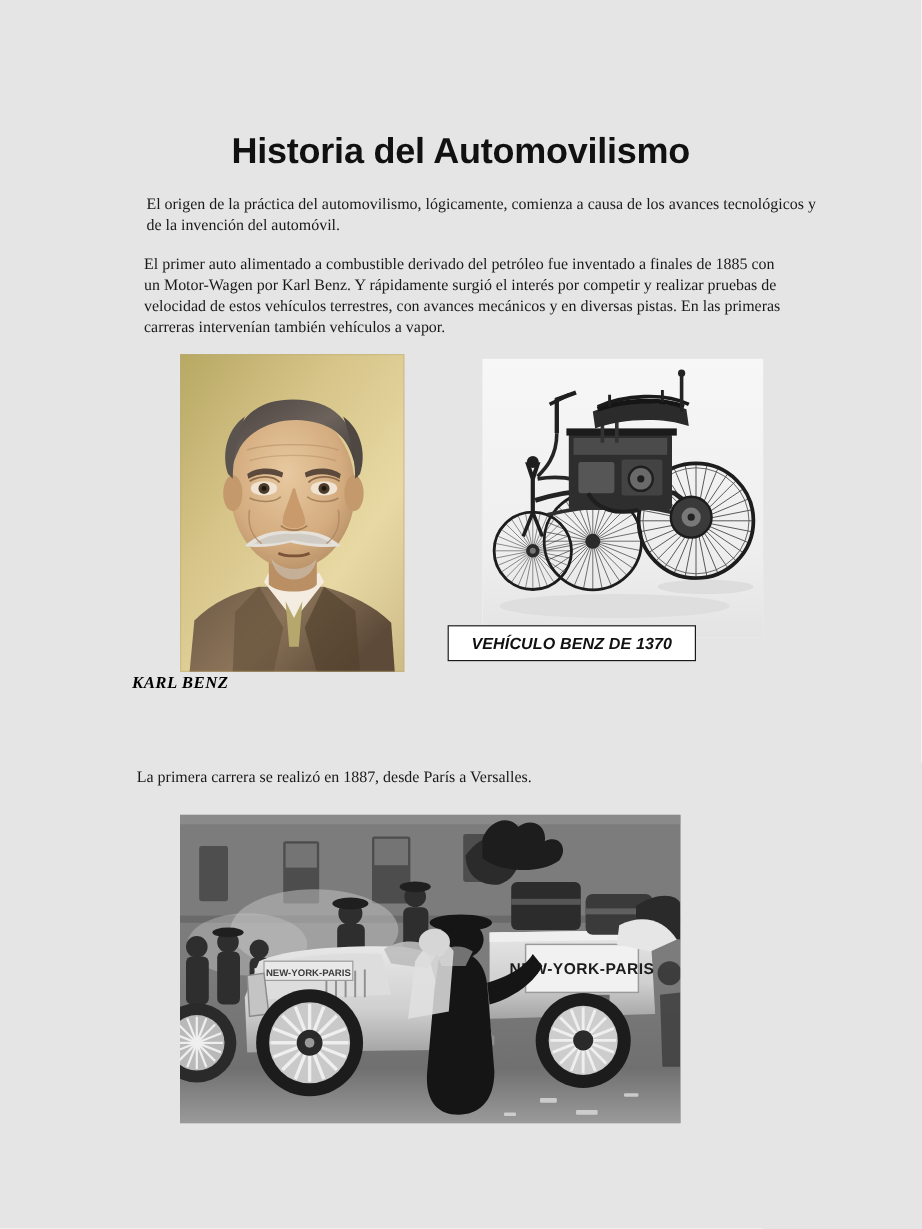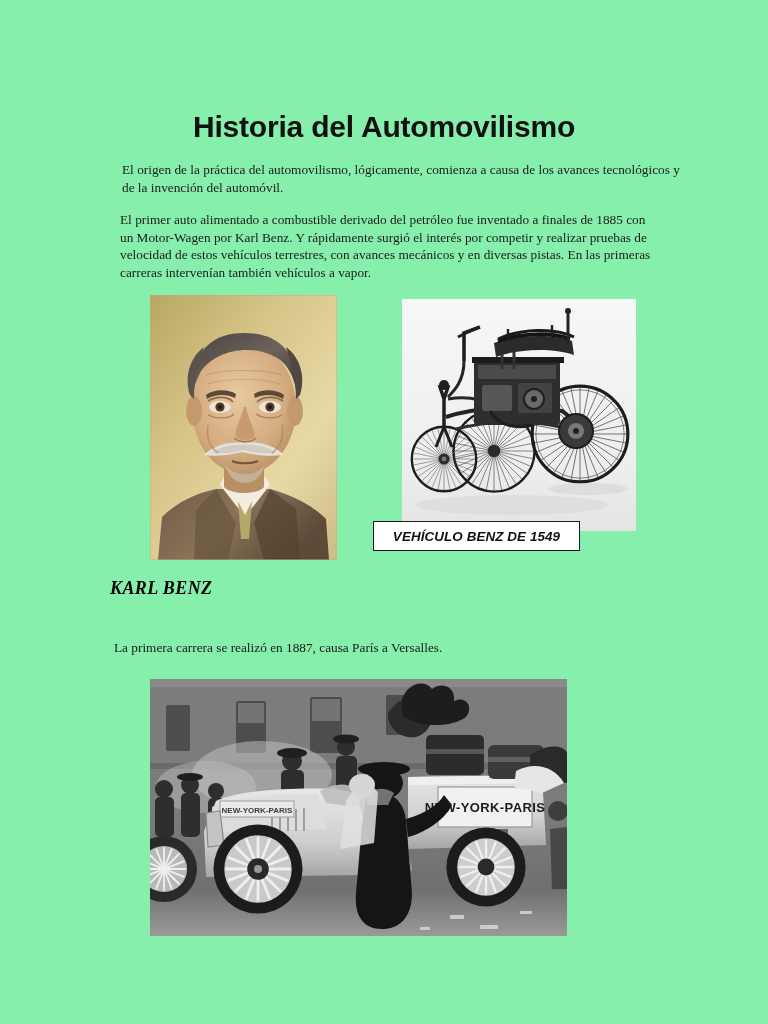--- a/index.html
+++ b/index.html
@@ -11,21 +11,21 @@
     width: 768px;
     height: 1024px;
     position: relative;
     font-family: "Liberation Serif", serif;
     color: #000000;
     overflow: hidden;
   }
   .page {
     position: absolute;
     inset: 0;
-    background: #86efac;
+    background: #e5e5e5;
   }
 
   
   .doc-title {
     position: absolute;
     left: 0;
     top: 90px;
     width: 768px;
     text-align: center;
     font-family: "Liberation Sans", sans-serif;
@@ -77,24 +77,23 @@
   .figure svg { display: block; width: 100%; height: 100%; }
 
   
   .caption-plain {
     position: absolute;
     left: 110px;
     top: 562px;
     font-family: "Liberation Serif", serif;
     font-weight: bold;
     font-style: italic;
-    font-size: 18px;
+    font-size: 14px;
     letter-spacing: 0.4px;
     color: #000;
-    margin-top: 16px;
   }
   .caption-box {
     position: absolute;
     left: 373px;
     top: 521px;
     width: 207px;
     height: 30px;
     border: 1.6px solid #1a1a1a;
     background: #ffffff;
     display: flex;
@@ -296,26 +295,26 @@
 
       <path d="M166 44 L166 14" stroke="#232323" stroke-width="3" fill="none"></path>
       <circle cx="166" cy="12" r="3" fill="#232323"></circle>
 
       <ellipse cx="110" cy="206" rx="96" ry="10" fill="#d9d9d9" opacity="0.65"></ellipse>
       <ellipse cx="186" cy="190" rx="40" ry="6" fill="#d4d4d4" opacity="0.6"></ellipse>
     </svg>
   </figure>
 
   <div class="caption-box">
-    <span class="caption-box-text">VEHÍCULO BENZ DE 1549</span>
+    <span class="caption-box-text">VEHÍCULO BENZ DE 1370</span>
   </div>
 
   <div class="caption-plain">KARL BENZ</div>
 
-  <p class="para" id="para-3">La primera carrera se realizó en 1887, causa París a Versalles.</p>
+  <p class="para" id="para-3">La primera carrera se realizó en 1887, desde París a Versalles.</p>
 
   <figure class="figure" id="fig-race-car">
     <svg viewBox="0 0 417 257" preserveAspectRatio="none" aria-hidden="true">
       <defs>
         <linearGradient id="bldgGrad" x1="0" y1="0" x2="0" y2="1">
           <stop offset="0%" stop-color="#8d8d8d"></stop>
           <stop offset="100%" stop-color="#6a6a6a"></stop>
         </linearGradient>
         <linearGradient id="groundGrad" x1="0" y1="0" x2="0" y2="1">
           <stop offset="0%" stop-color="#6f6f6f"></stop>

